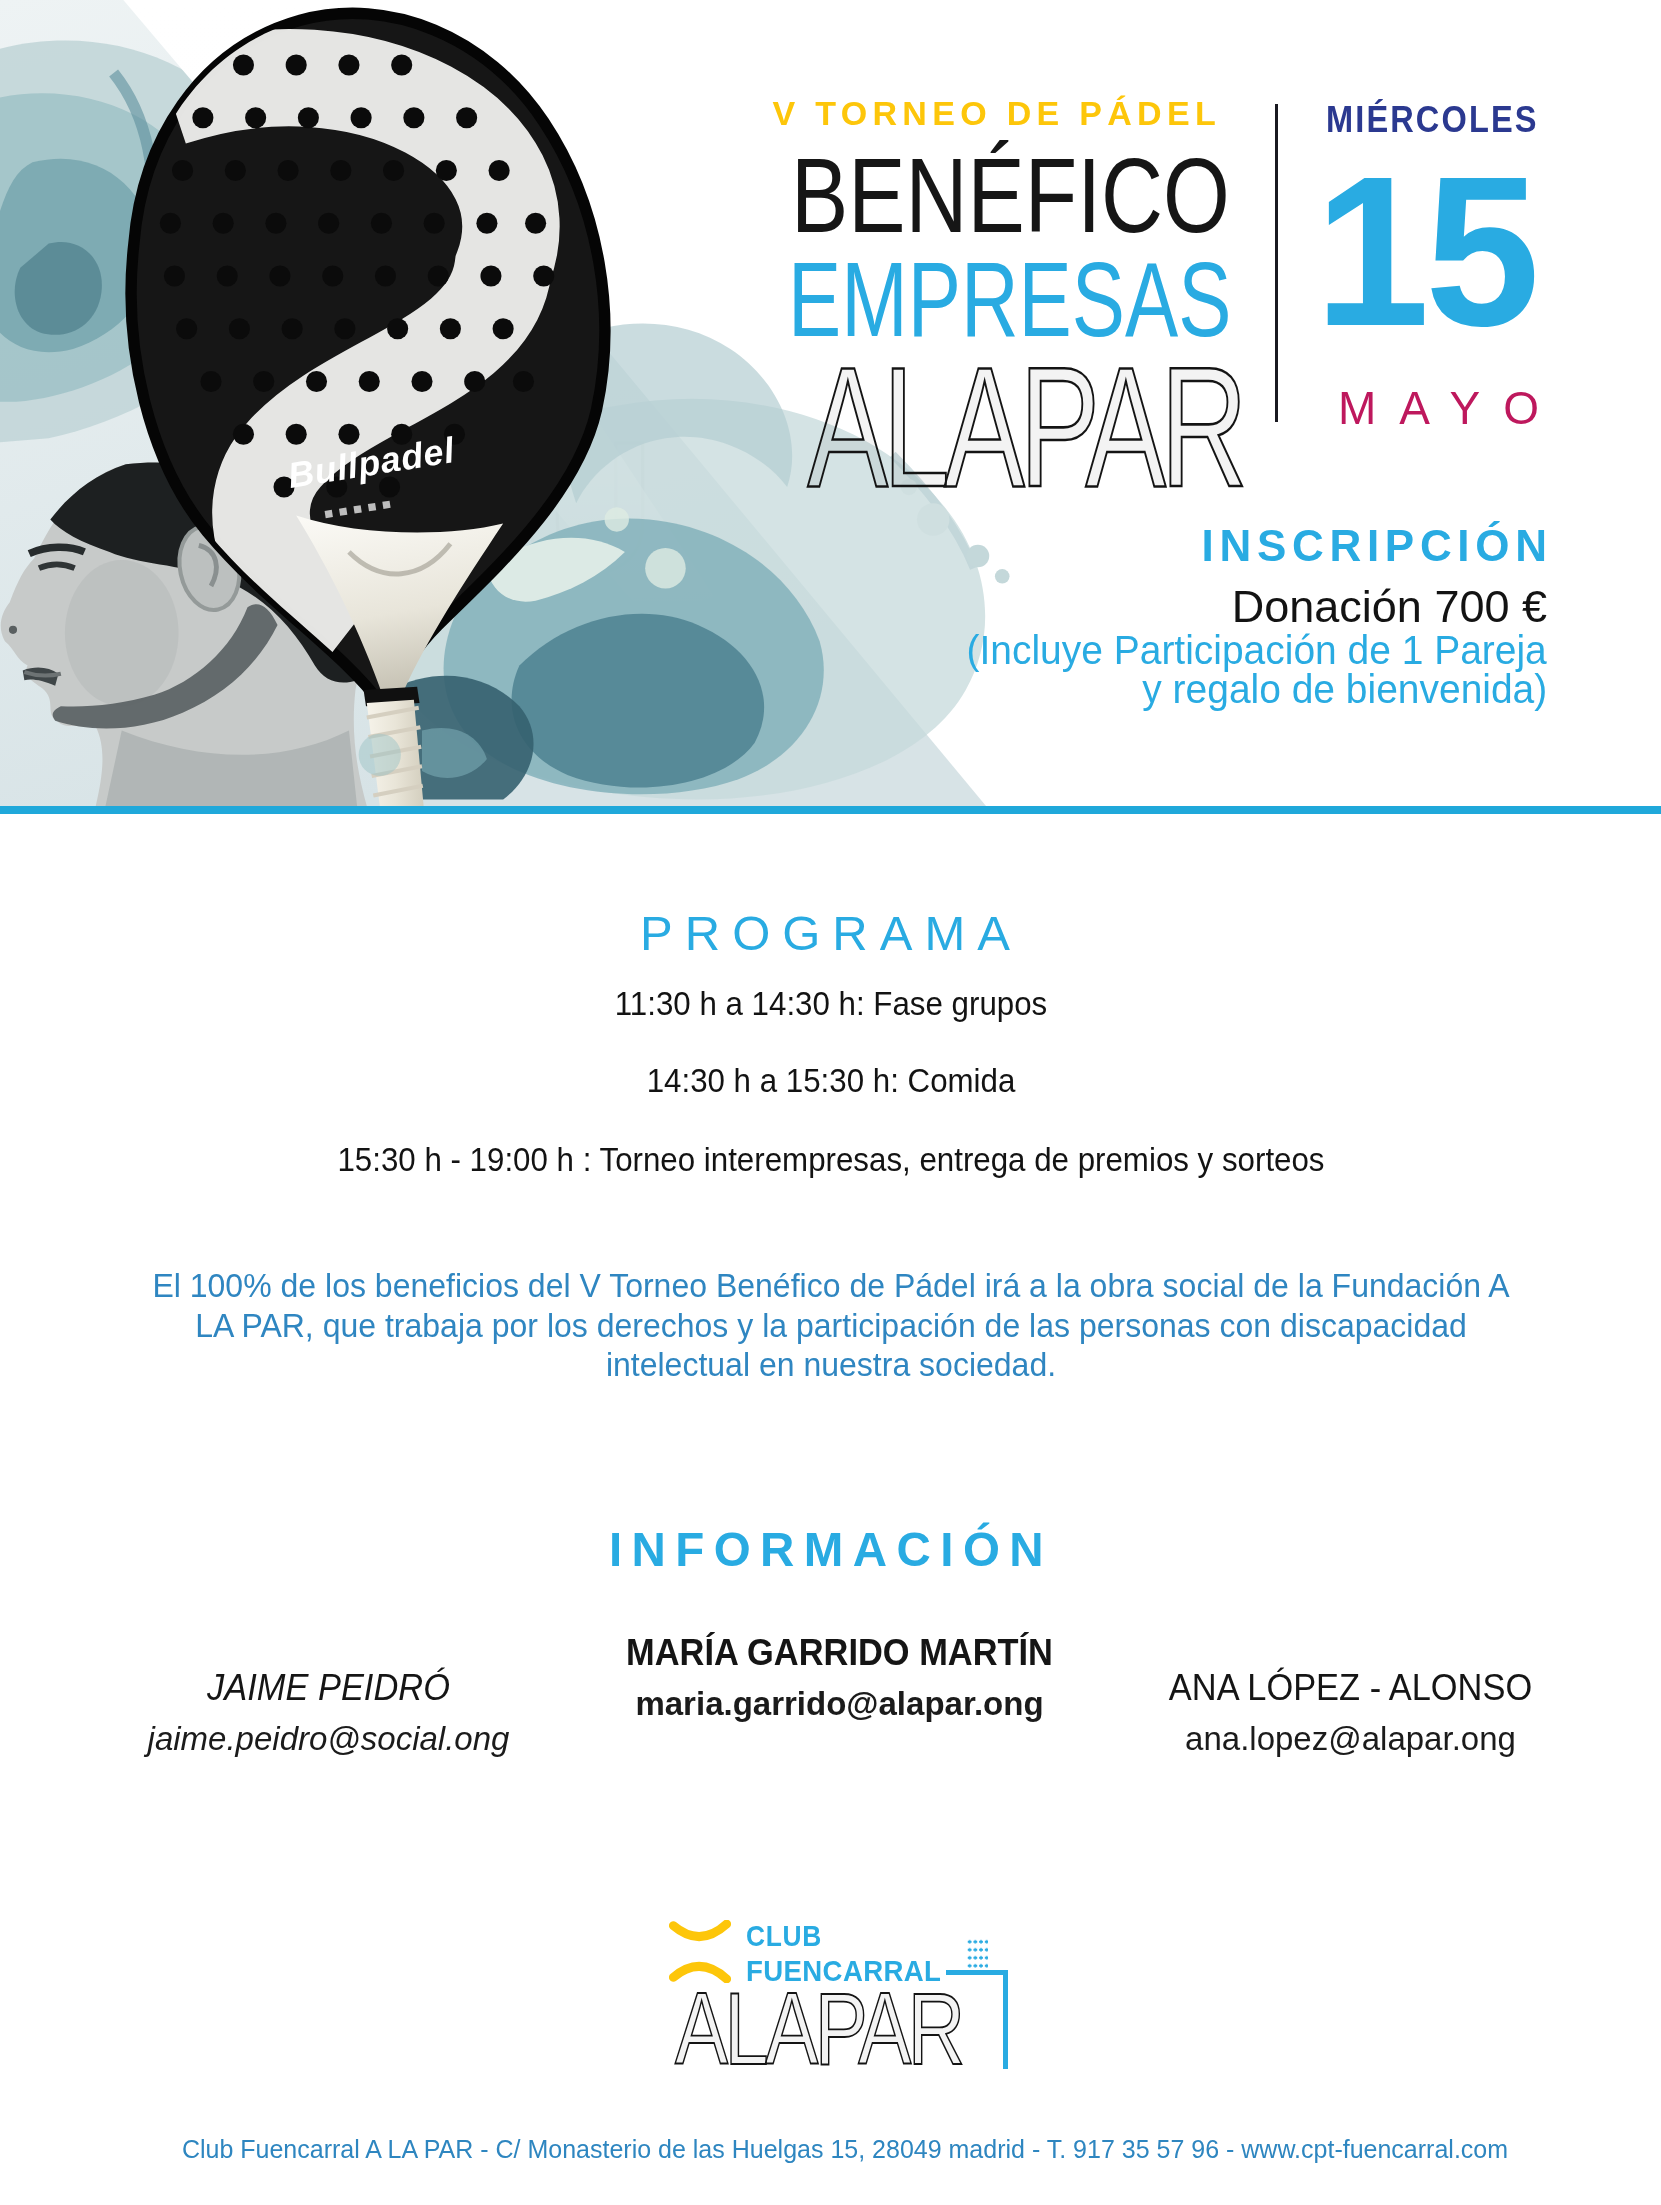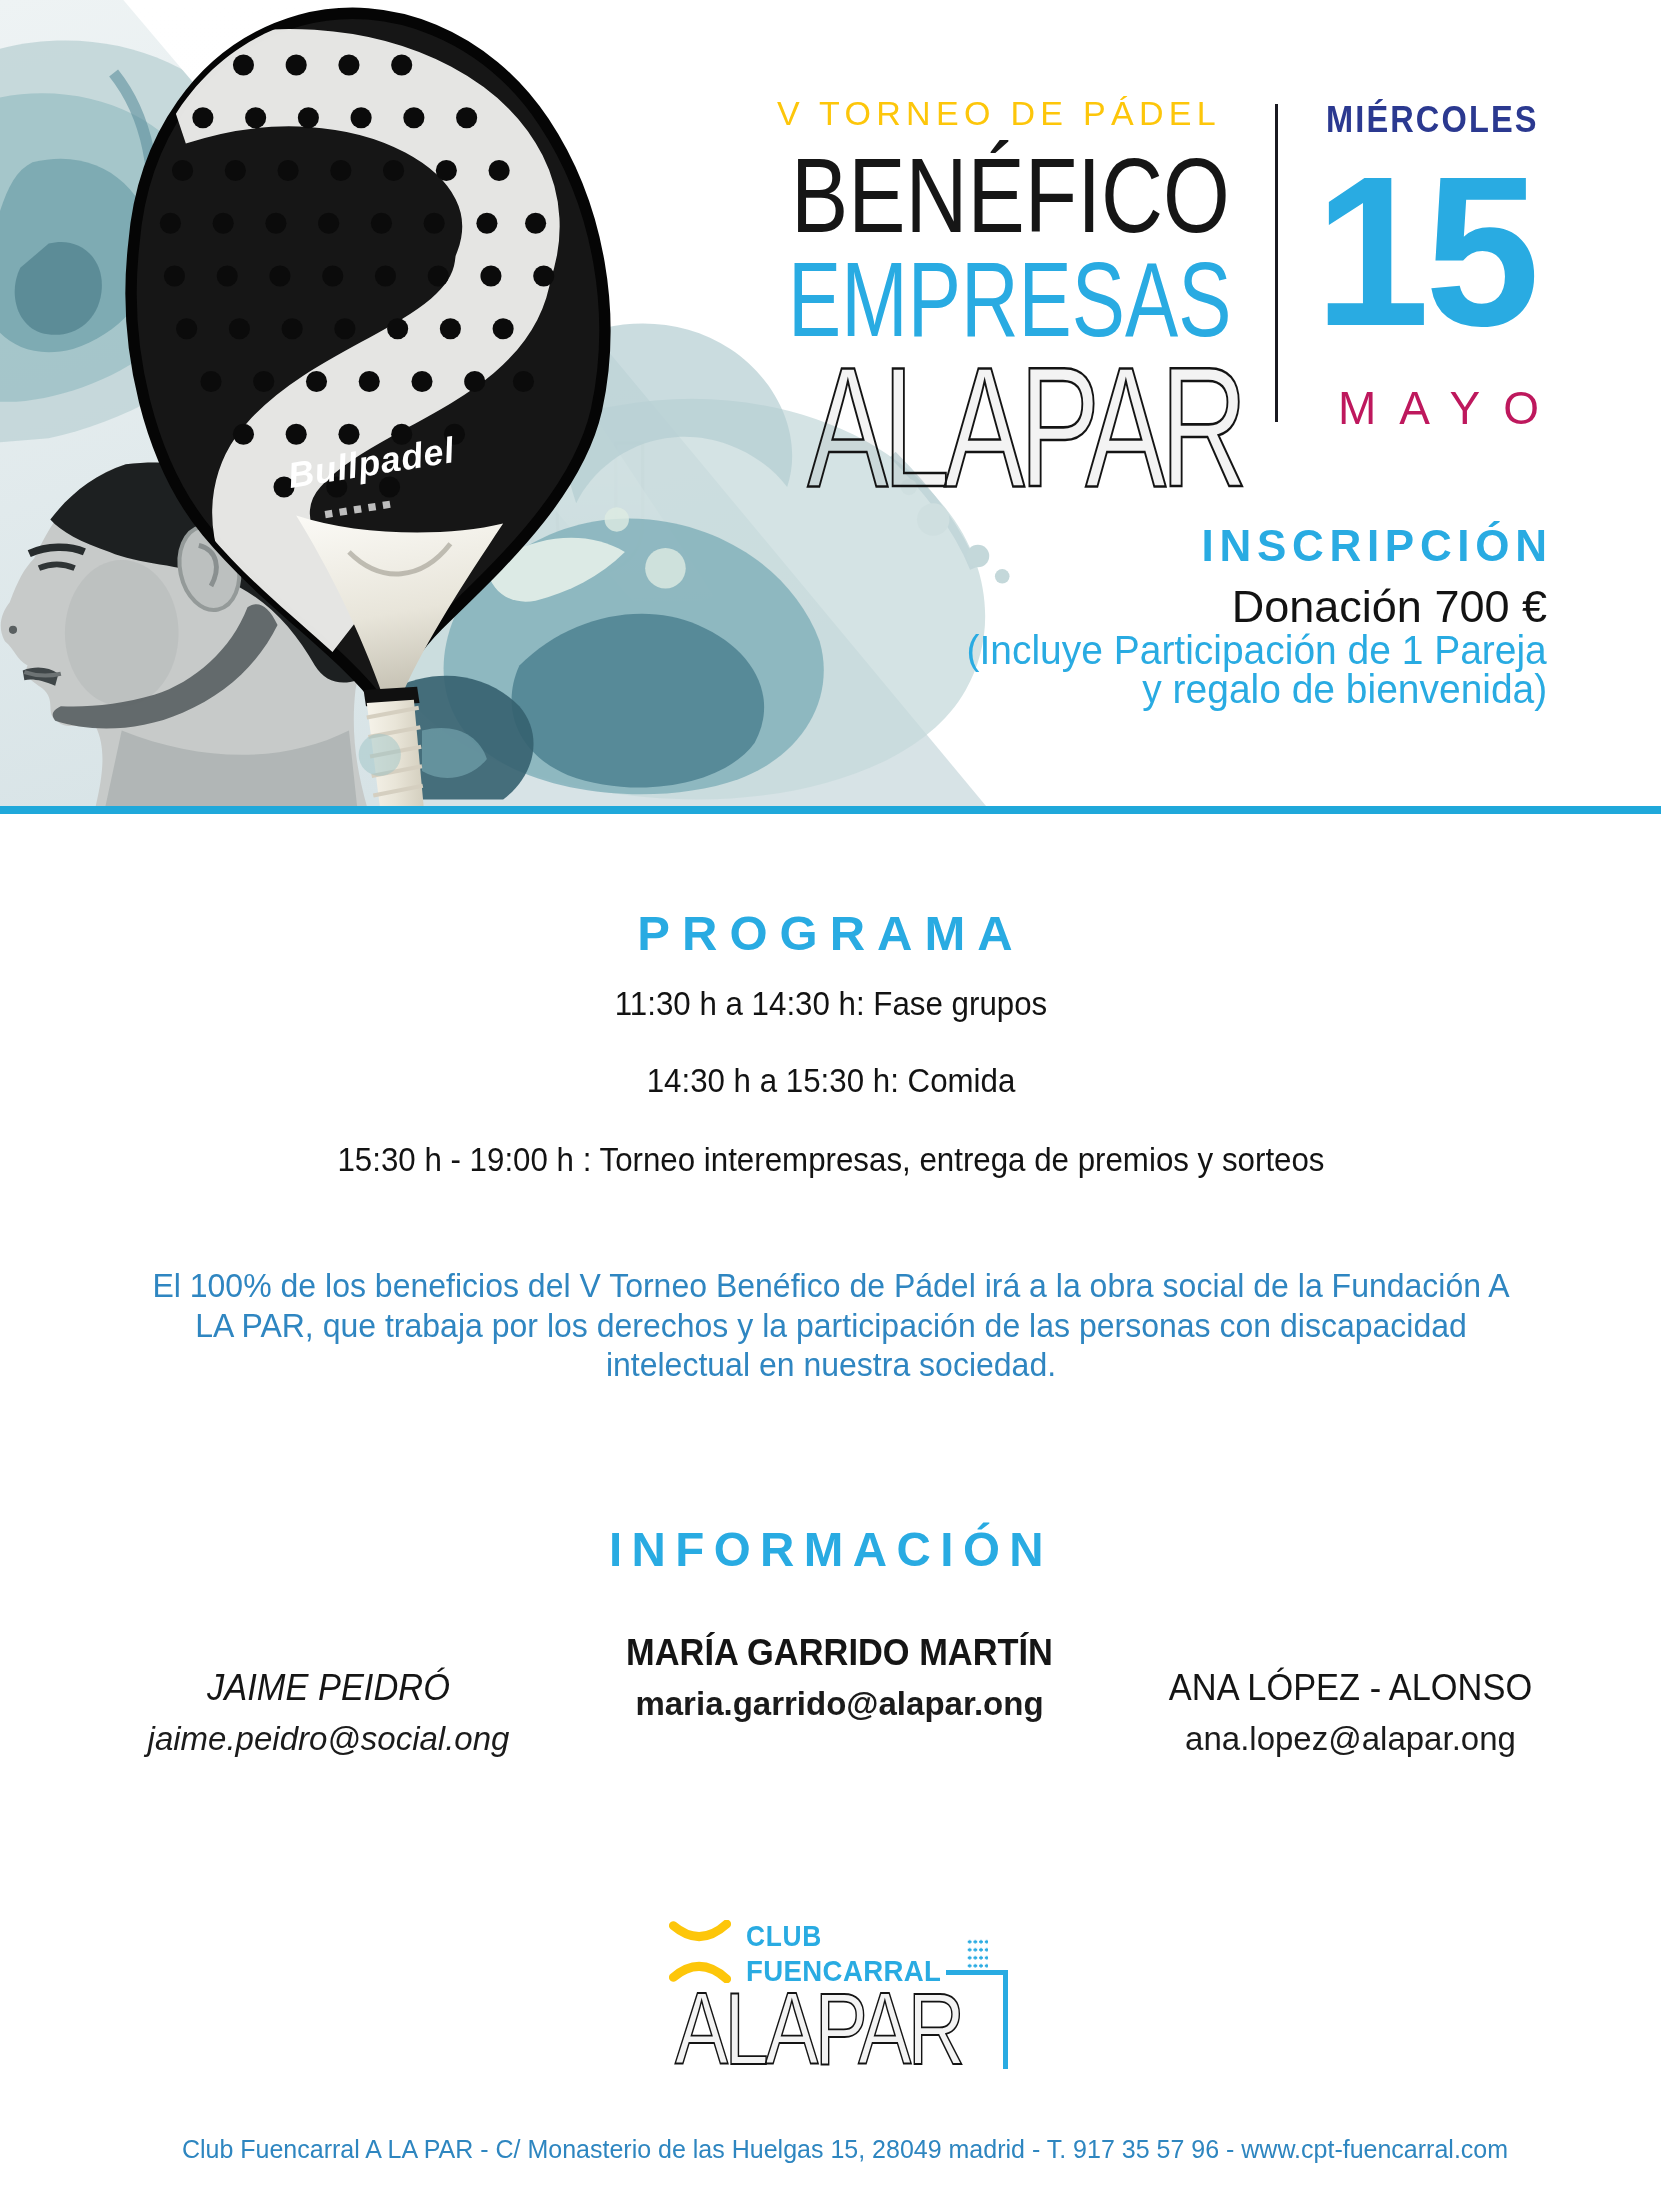--- a/index.html
+++ b/index.html
@@ -186,21 +186,21 @@
         <line x1="460" y1="980" x2="521" y2="968"></line>
       </g>
     </g>
 
     <g>
       <circle cx="468" cy="930" r="26" fill="#9dc3c6" opacity="0.5"></circle>
       <path d="M520,900 C560,890 590,905 600,935 C580,960 545,965 520,950 Z" fill="#79aab4" opacity="0.6"></path>
     </g>
   </svg>
 
-  <div class="t" style="top:96px;right:441px;font-size:34px;font-weight:400;letter-spacing:5.3px;color:#fdc60a;">V TORNEO DE PÁDEL</div>
+  <div class="t" style="top:96px;right:441px;font-size:34px;font-weight:700;letter-spacing:5.3px;color:#fdc60a;">V TORNEO DE PÁDEL</div>
 
   <div class="t" style="top:142px;right:432px;font-size:106px;font-weight:400;color:#161616;transform:scaleX(0.81);transform-origin:right center;">BENÉFICO</div>
 
   <div class="t" style="top:247px;right:431px;font-size:105px;font-weight:400;color:#29abe2;transform:scaleX(0.76);transform-origin:right center;">EMPRESAS</div>
 
   <div class="t outline" style="top:342px;right:420px;font-size:170px;font-weight:400;transform:scaleX(0.71);transform-origin:right center;">ALAPAR</div>
 
   <div class="vrule"></div>
 
   <div class="t" style="top:101px;right:123px;font-size:37px;font-weight:700;letter-spacing:2.4px;color:#2b3990;transform:scaleX(0.88);transform-origin:right center;">MIÉRCOLES</div>
@@ -212,21 +212,21 @@
   <div class="t rt" style="top:524px;right:115px;font-size:44px;font-weight:700;letter-spacing:5.7px;margin-right:-5.7px;color:#29abe2;">INSCRIPCIÓN</div>
 
   <div class="t rt" style="top:584px;right:115px;font-size:45px;font-weight:400;color:#131313;margin-left:21px;">Donación 700 €</div>
 
   <div class="t rt" style="top:630px;right:115px;font-size:41px;font-weight:400;color:#29abe2;transform:scaleX(0.95);transform-origin:right center;">(Incluye Participación de 1 Pareja</div>
 
   <div class="t rt" style="top:669px;right:115px;font-size:41px;font-weight:400;color:#29abe2;transform:scaleX(0.95);transform-origin:right center;">y regalo de bienvenida)</div>
 
   <div class="bar"></div>
 
-  <div class="t ctr" style="top:909px;font-size:49px;font-weight:700;letter-spacing:12px;color:#29abe2;">PROGRAMA</div>
+  <div class="t ctr" style="top:909px;font-size:49px;font-weight:400;letter-spacing:12px;color:#29abe2;">PROGRAMA</div>
 
   <div class="t ctr" style="top:986px;font-size:34px;color:#131313;transform:scaleX(0.92);transform-origin:center;">11:30 h a 14:30 h: Fase grupos</div>
 
   <div class="t ctr" style="top:1063px;font-size:34px;color:#131313;transform:scaleX(0.92);transform-origin:center;">14:30 h a 15:30 h: Comida</div>
 
   <div class="t ctr" style="top:1142px;font-size:34px;color:#131313;transform:scaleX(0.92);transform-origin:center;">15:30 h - 19:00 h : Torneo interempresas, entrega de premios y sorteos</div>
 
   <div class="t ctr" style="top:1269px;font-size:33px;color:#2f86c1;transform:scaleX(0.97);transform-origin:center;">El 100% de los beneficios del V Torneo Benéfico de Pádel irá a la obra social de la Fundación A</div>
   <div class="t ctr" style="top:1309px;font-size:33px;color:#2f86c1;transform:scaleX(0.97);transform-origin:center;">LA PAR, que trabaja por los derechos y la participación de las personas con discapacidad</div>
   <div class="t ctr" style="top:1348px;font-size:33px;color:#2f86c1;transform:scaleX(0.97);transform-origin:center;">intelectual en nuestra sociedad.</div>

